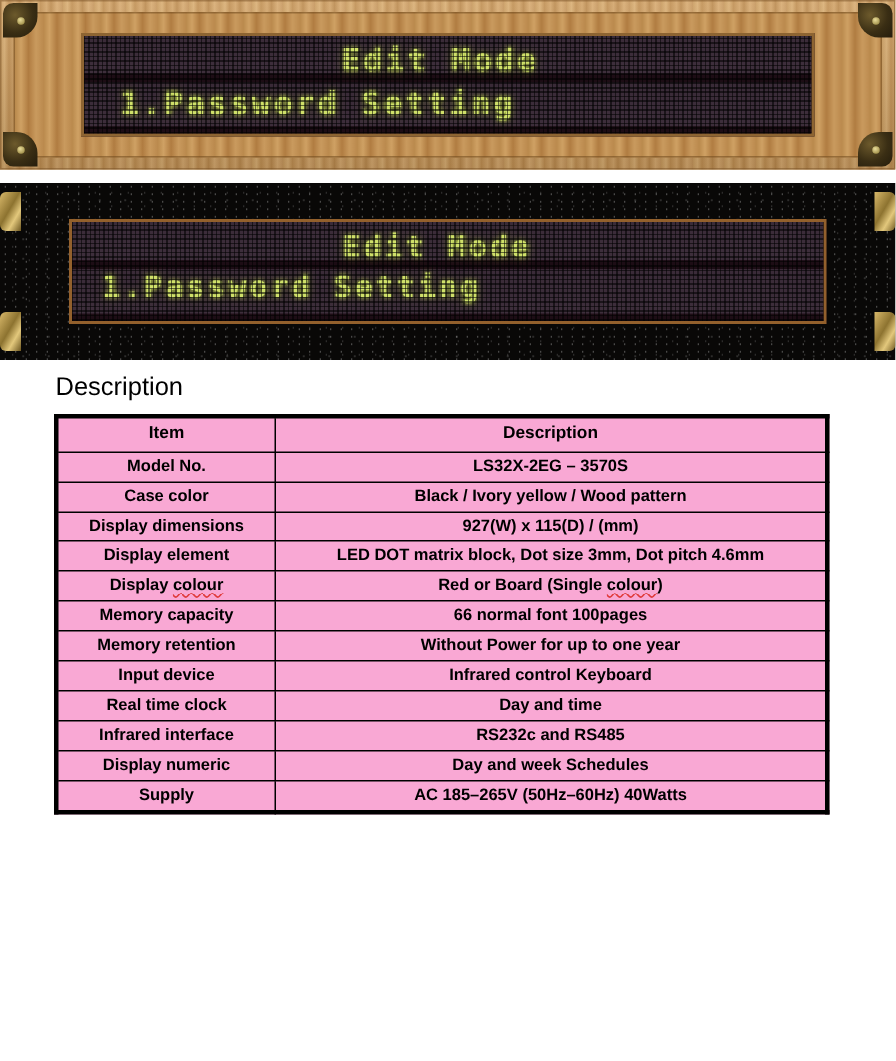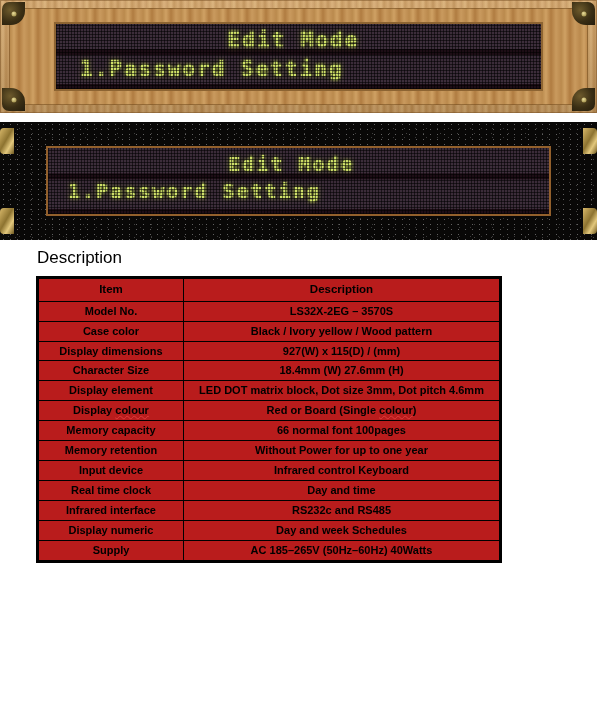--- a/index.html
+++ b/index.html
@@ -116,27 +116,27 @@
 
   
   #desc-heading{
     position:absolute; left:37px; top:248px;
     font-size:17px; color:#000; font-family:"Liberation Sans", sans-serif;
   }
 
   
   #spec-table{
     position:absolute; left:36px; top:276px;
-    width:466px;
+    width:517px;
     border-collapse:collapse;
     border:3px solid #000;
     font-size:11px;
     font-weight:bold;
     color:#000;
-    background:#b91c1c;
+    background:#f9a8d4;
     padding-left:21px;
   }
   #spec-table td{
     border:1px solid #000;
     text-align:center;
     padding:3px 2px;
     line-height:1.18;
   }
   #spec-table td.k{ width:140px; }
   #spec-table td.v{ width:auto; }
@@ -199,24 +199,20 @@
       <td class="k">Case color</td>
       <td class="v">Black / Ivory yellow / Wood pattern</td>
     </tr>
     <tr>
       <td class="k">Display dimensions</td>
       <td class="v">927(W) x 115(D) / (mm)</td>
     </tr>
 
 
     <tr>
-      <td class="k">Character Size</td>
-      <td class="v">18.4mm (W) 27.6mm (H)</td>
-    </tr>
-    <tr>
       <td class="k">Display element</td>
       <td class="v">LED DOT matrix block, Dot size 3mm, Dot pitch 4.6mm</td>
     </tr>
 
     <tr>
       <td class="k"><span>Display </span><span class="misspell">colour</span></td>
       <td class="v"><span>Red or Board (Single </span><span class="misspell">colour</span><span>)</span></td>
     </tr>
 
     <tr>

